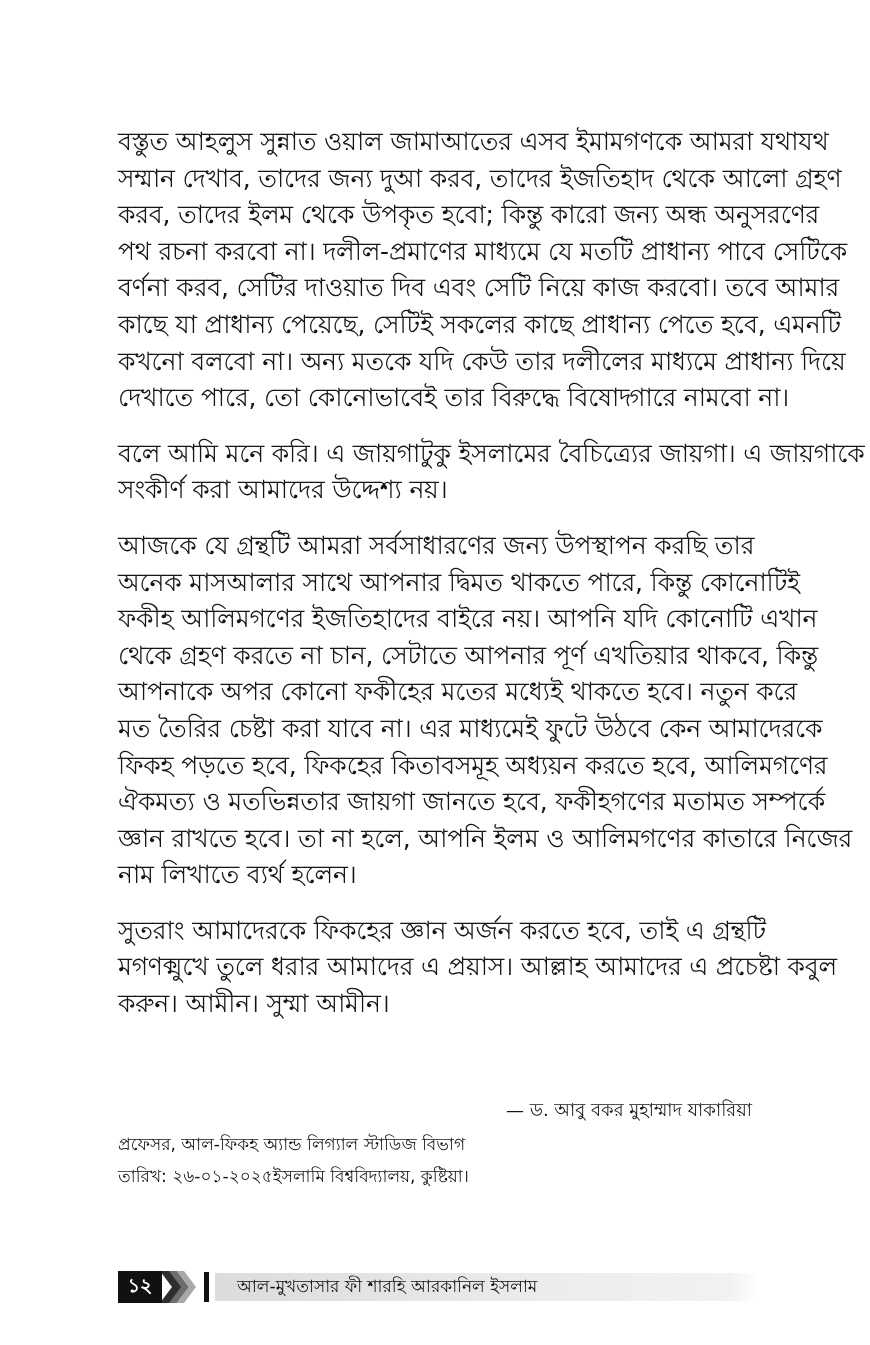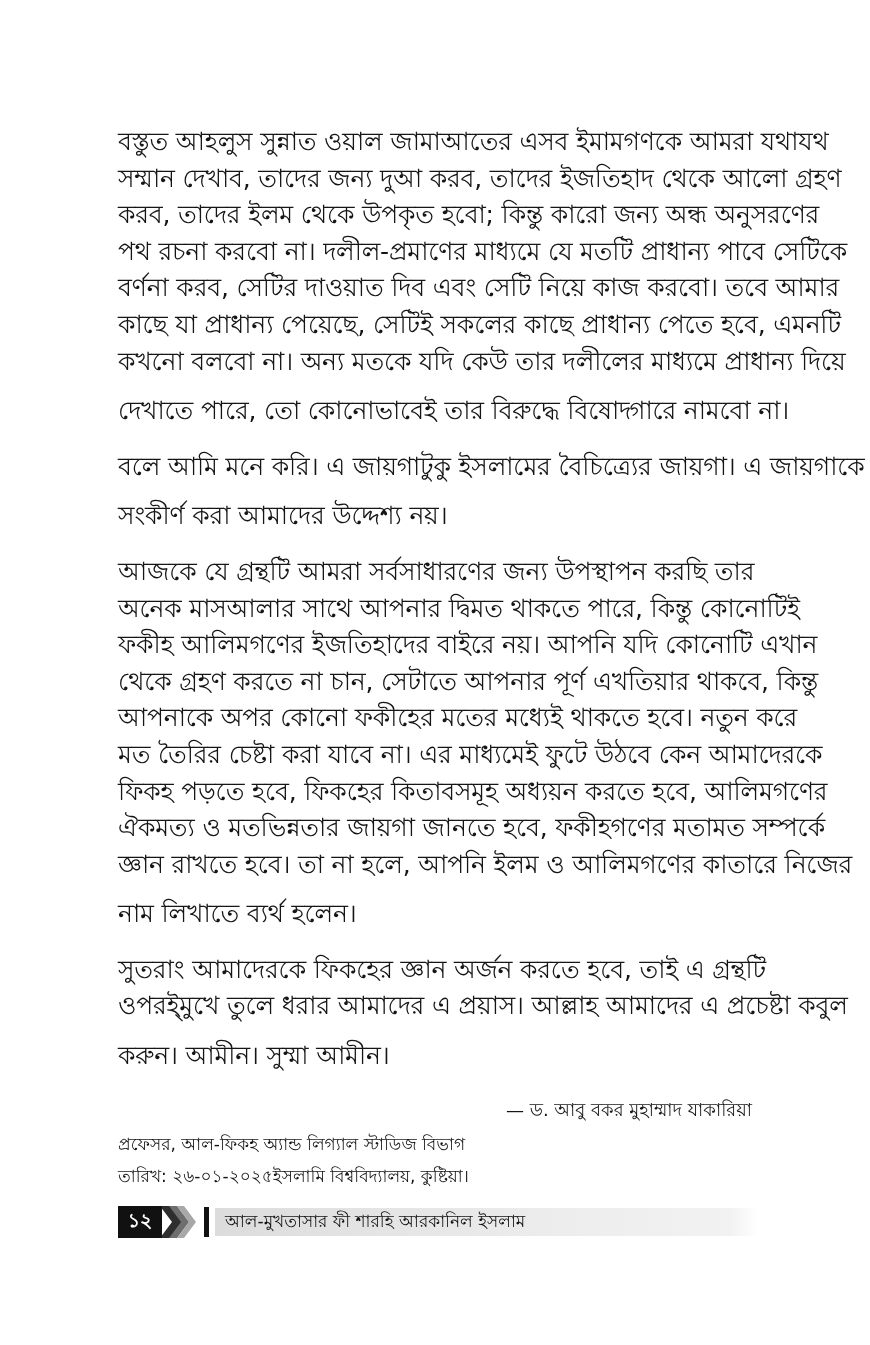--- a/index.html
+++ b/index.html
@@ -13,44 +13,44 @@
   }
   .para {
     margin: 0 0 19px 0;
     font-size: 25px;
     line-height: 36.6px;
     text-align: justify;
     text-align-last: left;
     letter-spacing: -0.2px;
   }
   .para .line { display: block; text-align: justify; text-align-last: justify; white-space: nowrap; }
-  .para .line.last { text-align-last: left; margin-top: 13px; }
+  .para .line.last { text-align-last: left; }
   .signature {
     position: absolute; left: 118px; top: 1093px; width: 634px;
     font-size: 18px;
   }
   .sig-name { text-align: right; line-height: 34px; }
   .sig-title { text-align: left; line-height: 34px; font-size: 17px; }
   .sig-row { display: flex; justify-content: flex-start; line-height: 30px; font-size: 17px; }
   .footer {
-    position: absolute; left: 118px; top: 1206px; width: 640px; height: 32px;
+    position: absolute; left: 118px; top: 1271px; width: 640px; height: 32px;
     display: flex; align-items: center;
   }
   .page-num {
     width: 44px; height: 32px; background: #111111; color: #ffffff;
     display: flex; align-items: center; justify-content: center;
     font-size: 19px; font-weight: bold; position: relative;
   }
   .chevrons { display: flex; align-items: center; margin-left: -2px; height: 32px; }
   .chevrons svg { display: block; }
   .sep-bar { width: 5px; height: 30px; background: #111111; margin-left: 8px; }
   .running-title {
     flex: 1; height: 28px; margin-left: 6px;
     background: linear-gradient(to right, #dcdcdc 0%, #ececec 60%, #f2f2f2 95%, #ffffff 100%);
-    display: flex; align-items: center; padding-left: 10px;
+    display: flex; align-items: center; padding-left: 22px;
     font-size: 17px; color: #111;
   }
 </style>
 </head>
 <body>
 
 <div class="page-body">
   <p class="para">
     <span class="line">বস্তুত আহলুস সুন্নাত ওয়াল জামাআতের এসব ইমামগণকে আমরা যথাযথ</span>
     <span class="line">সম্মান দেখাব, তাদের জন্য দুআ করব, তাদের ইজতিহাদ থেকে আলো গ্রহণ</span>
@@ -72,21 +72,21 @@
     <span class="line">থেকে গ্রহণ করতে না চান, সেটাতে আপনার পূর্ণ এখতিয়ার থাকবে, কিন্তু</span>
     <span class="line">আপনাকে অপর কোনো ফকীহের মতের মধ্যেই থাকতে হবে। নতুন করে</span>
     <span class="line">মত তৈরির চেষ্টা করা যাবে না। এর মাধ্যমেই ফুটে উঠবে কেন আমাদেরকে</span>
     <span class="line">ফিকহ পড়তে হবে, ফিকহের কিতাবসমূহ অধ্যয়ন করতে হবে, আলিমগণের</span>
     <span class="line">ঐকমত্য ও মতভিন্নতার জায়গা জানতে হবে, ফকীহগণের মতামত সম্পর্কে</span>
     <span class="line">জ্ঞান রাখতে হবে। তা না হলে, আপনি ইলম ও আলিমগণের কাতারে নিজের</span>
     <span class="line last">নাম লিখাতে ব্যর্থ হলেন।</span>
   </p>
   <p class="para">
     <span class="line">সুতরাং আমাদেরকে ফিকহের জ্ঞান অর্জন করতে হবে, তাই এ গ্রন্থটি</span>
-    <span class="line">ওপরই্মুখে তুলে ধরার আমাদের এ প্রয়াস। আল্লাহ আমাদের এ প্রচেষ্টা কবুল</span>
+    <span class="line">মগণক্মুখে তুলে ধরার আমাদের এ প্রয়াস। আল্লাহ আমাদের এ প্রচেষ্টা কবুল</span>
     <span class="line last">করুন। আমীন। সুম্মা আমীন।</span>
   </p>
 </div>
 
 <div class="signature">
   <div class="sig-name">— ড. আবু বকর মুহাম্মাদ যাকারিয়া</div>
   <div class="sig-title">প্রফেসর, আল-ফিকহ অ্যান্ড লিগ্যাল স্টাডিজ বিভাগ</div>
   <div class="sig-row">
     <span>তারিখ: ২৬-০১-২০২৫</span>
     <span>ইসলামি বিশ্ববিদ্যালয়, কুষ্টিয়া।</span>

